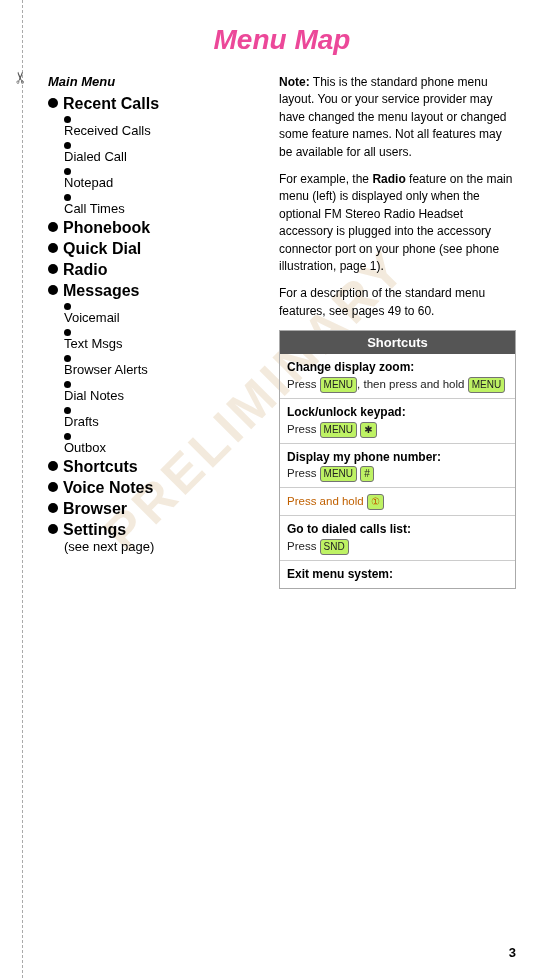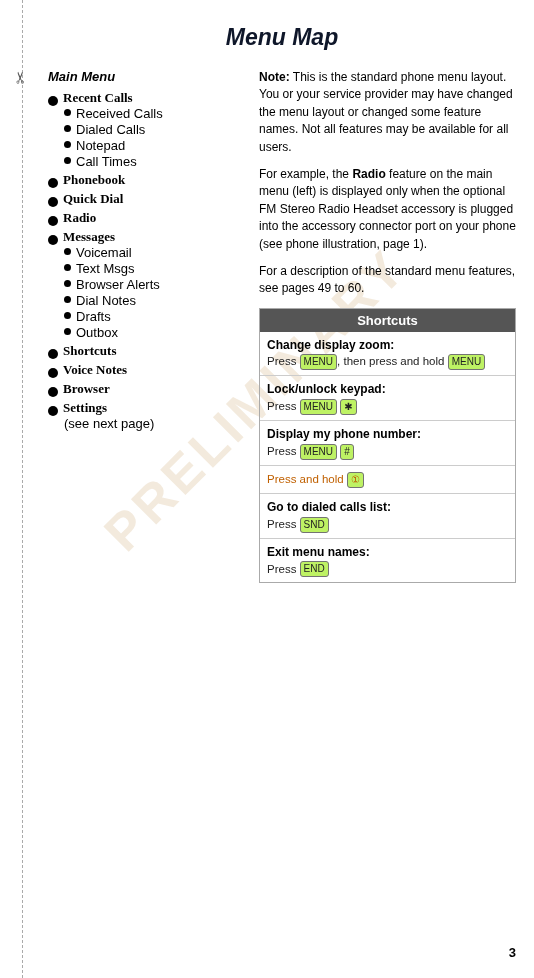--- a/index.html
+++ b/index.html
@@ -44,25 +44,25 @@
       position: absolute;
       bottom: 18px;
       right: 18px;
       font-size: 13px;
       font-weight: bold;
     }
 
     
     .page-title {
       text-align: center;
-      font-size: 23px;
+      font-size: 28px;
       font-weight: bold;
       font-style: italic;
       margin-bottom: 18px;
-      color: #0f172a;
+      color: #ec4899;
     }
 
     
     .two-col {
       display: flex;
       gap: 16px;
     }
 
     
     .left-col {
@@ -80,25 +80,24 @@
     .menu-list {
       list-style: none;
       padding: 0;
     }
 
     .menu-list > li {
       margin-bottom: 3px;
     }
 
     .menu-item-main {
-      font-size: 13px;
+      font-size: 16px;
       font-weight: bold;
       display: flex;
-      align-items: flex-end;
-      font-family: Liberation Serif, serif;
+      align-items: flex-start;
     }
 
     .bullet-large {
       display: inline-block;
       width: 10px;
       height: 10px;
       background: #000;
       border-radius: 50%;
       margin-right: 5px;
       margin-top: 3px;
@@ -120,25 +119,27 @@
       list-style: none;
       padding: 0;
       margin-left: 16px;
     }
 
     .sub-list li {
       display: flex;
       align-items: flex-start;
       font-size: 13px;
       margin-bottom: 1px;
+      flex-direction: column;
     }
 
     
     .right-col {
       flex: 1;
+      margin-left: 20px;
     }
 
     .note-text {
       font-size: 12px;
       line-height: 1.45;
       margin-bottom: 10px;
     }
 
     .note-text strong {
       font-weight: bold;
@@ -236,21 +237,21 @@
             <span class="bullet-large"></span>
             <span>Recent Calls</span>
           </div>
           <ul class="sub-list">
             <li>
                 <span class="bullet-small"></span>
                 <span>Received Calls</span>
               </li>
             <li>
                 <span class="bullet-small"></span>
-                <span>Dialed Calls</span>
+                <span>Dialed Call</span>
               </li>
             <li>
                 <span class="bullet-small"></span>
                 <span>Notepad</span>
               </li>
             <li>
                 <span class="bullet-small"></span>
                 <span>Call Times</span>
               </li>
           </ul>
@@ -379,22 +380,21 @@
         <div class="shortcut-item highlight">
           <span class="sc-desc">Press and hold <span class="key-badge">①</span></span>
         </div>
 
         <div class="shortcut-item">
           <span class="sc-title">Go to dialed calls list:</span>
           <span class="sc-desc">Press <span class="key-badge">SND</span></span>
         </div>
 
         <div class="shortcut-item">
-          <span class="sc-title">Exit menu names:</span>
-          <span class="sc-desc">Press <span class="key-badge">END</span></span>
+          <span class="sc-title">Exit menu system:</span>
         </div>
 
       </div>
     </div>
   </div>
 
   <div class="page-number">3</div>
 </div>
 
 </body></html>

